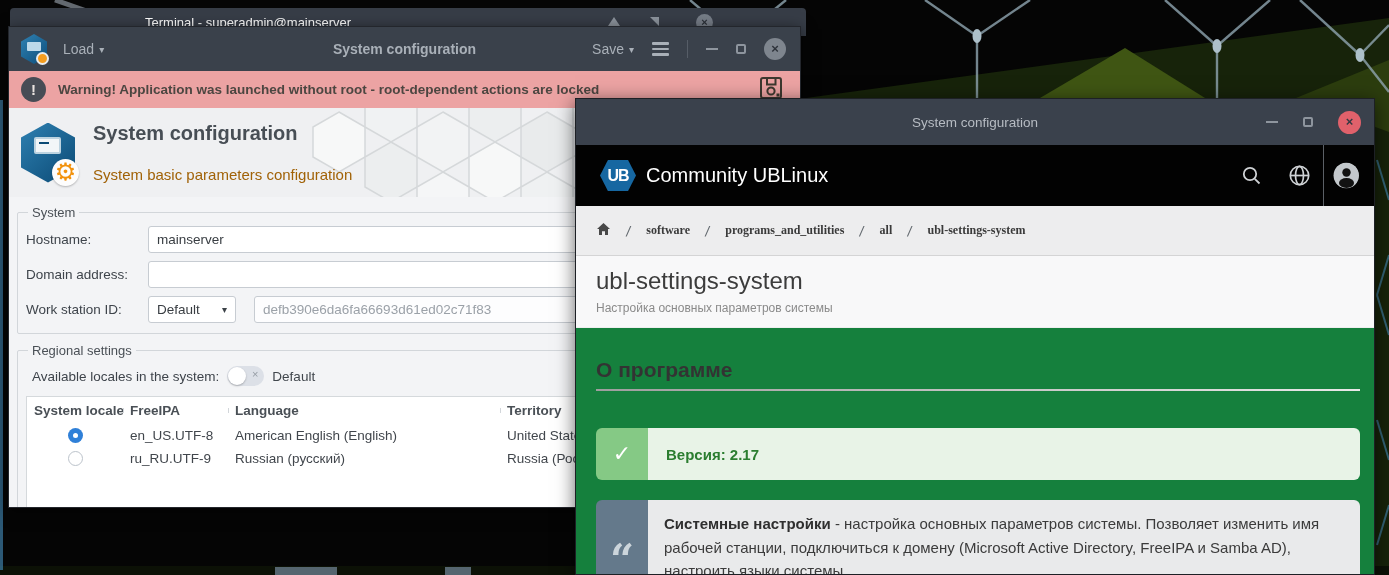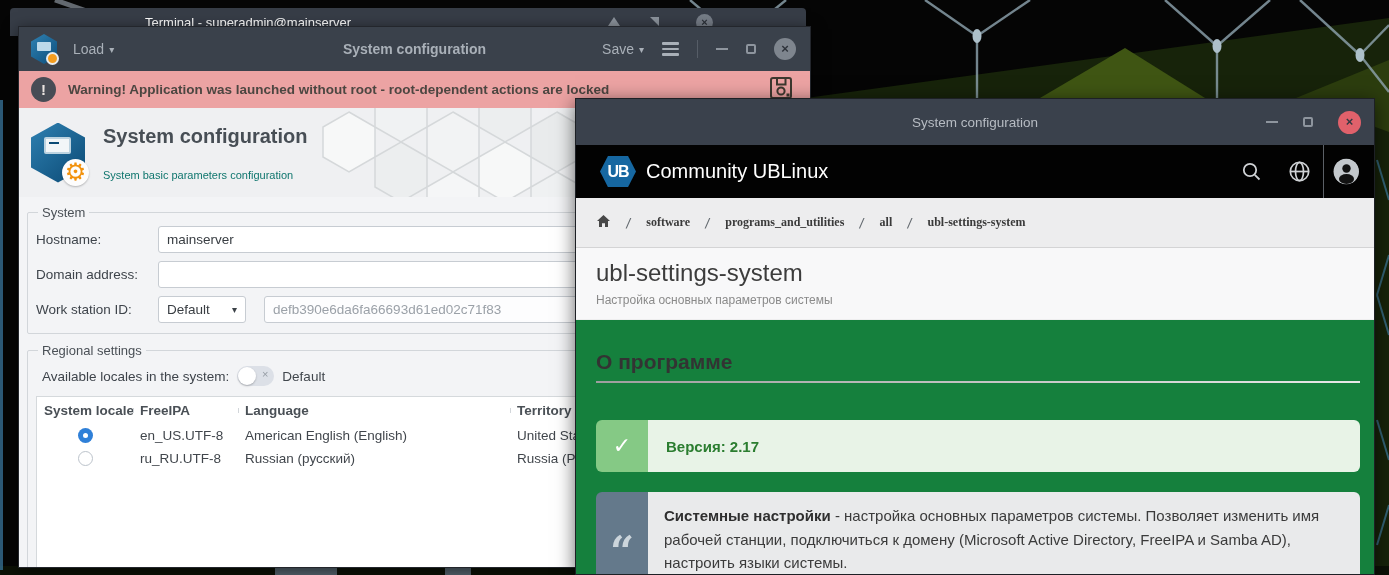--- a/index.html
+++ b/index.html
@@ -11,21 +11,21 @@
   .terminal-bar { position:absolute; left:10px; top:8px; width:796px; height:28px;
     background:#373d47; border-radius:4px 4px 0 0; z-index:1; }
   .terminal-bar .t-title { position:absolute; left:135px; top:7px; font-size:13px; color:#ffffff; }
   .t-ico { position:absolute; top:9px; }
   .tri-up { left:598px; width:0; height:0; border-left:6px solid transparent; border-right:6px solid transparent; border-bottom:9px solid #8c939c; }
   .tri-r  { left:638px; width:9px; height:9px; background:#8c939c; clip-path:polygon(0 0,100% 0,100% 100%); }
   .t-close { left:688px; width:17px; height:17px; top:6px; background:#767d87; border-radius:50%;
     color:#2b3038; font-size:11px; font-weight:bold; text-align:center; line-height:16px; }
 
   
-  .win-left { position:absolute; left:18px; top:26px; width:793px; height:542px; z-index:2;
+  .win-left { position:absolute; left:8px; top:26px; width:793px; height:482px; z-index:2;
     background:#f3f4f6; border:1px solid #23262c; box-shadow:0 3px 14px rgba(0,0,0,.55);
     display:flex; flex-direction:column; }
   .lt-bar { height:44px; background:#3a414b; flex:0 0 auto; display:flex; align-items:center; padding:0 14px 0 12px; position:relative; }
   .hexicon-sm { width:26px; height:30px; position:relative; margin-right:16px; }
   .hexicon-sm .hex { position:absolute; inset:0; background:linear-gradient(135deg,#2f81b2,#0d4e7b);
     clip-path:polygon(50% 0,100% 25%,100% 75%,50% 100%,0 75%,0 25%); }
   .hexicon-sm .scr { position:absolute; left:6px; top:8px; width:14px; height:9px; background:#bcd9ea; border-radius:1px; }
   .hexicon-sm .gear-dot { position:absolute; right:-2px; bottom:-1px; width:13px; height:13px; background:#f49d1f;
     border-radius:50%; border:2px solid #e8ecef; }
   .tb-btn { color:#a9b0b8; font-size:14px; display:flex; align-items:center; gap:5px; cursor:default; }
@@ -52,21 +52,21 @@
   .hexicon-lg { width:54px; height:60px; position:relative; z-index:1; flex:0 0 auto; }
   .hexicon-lg .hex { position:absolute; inset:0; background:linear-gradient(135deg,#2e80b1,#0b4a75);
     clip-path:polygon(50% 0,100% 25%,100% 75%,50% 100%,0 75%,0 25%); }
   .hexicon-lg .scr { position:absolute; left:13px; top:14px; width:27px; height:17px; background:#f2f6f8; border-radius:2px;
     border:2px solid #bcd3e0; }
   .hexicon-lg .scr i { display:block; width:10px; height:2px; background:#0b4a75; margin:3px 0 0 3px; }
   .gear-badge { position:absolute; right:-4px; bottom:-3px; width:27px; height:27px; background:#fdfdfd; border-radius:50%;
     color:#f2920d; font-size:24px; line-height:26px; text-align:center; box-shadow:0 1px 2px rgba(0,0,0,.25); }
   .ah-text { z-index:1; }
   .ah-title { font-size:20px; font-weight:bold; color:#474e55; }
-  .ah-sub { font-size:11px; color:#0f766e; margin-top:21px; }
+  .ah-sub { font-size:15px; color:#a16207; margin-top:21px; }
 
   .lw-content { flex:1; padding:8px 6px 0 8px; overflow:hidden; }
   fieldset { border:1px solid #d2d6da; border-radius:2px; padding:6px 8px 9px 8px; margin-bottom:9px; }
   legend { font-size:13px; color:#4a5056; padding:0 4px; margin-left:2px; }
   .frm-row { display:grid; grid-template-columns:104px 1fr; gap:18px; align-items:center; margin-bottom:8px; }
   .frm-row:last-child { margin-bottom:1px; }
   .frm-row.triple { grid-template-columns:104px 88px 1fr; }
   .f-label { font-size:13.5px; color:#3e444b; }
   .f-input { height:27px; border:1px solid #c7ccd2; border-radius:3px; background:#fff; font-size:13.5px;
     color:#383d42; padding:0 8px; width:100%; font-family:"Liberation Sans",sans-serif; }
@@ -96,21 +96,21 @@
   
   .win-right { position:absolute; left:575px; top:98px; width:800px; height:477px; z-index:3;
     background:#fff; border:1px solid #1d2025; box-shadow:0 4px 18px rgba(0,0,0,.6);
     display:flex; flex-direction:column; }
   .rt-bar { height:46px; background:#3a414c; flex:0 0 auto; position:relative; display:flex; align-items:center; }
   .rt-title { position:absolute; left:0; right:0; text-align:center; color:#b7bcc3; font-size:13.5px; }
   .rt-btns { margin-left:auto; display:flex; align-items:center; gap:25px; padding-right:13px; z-index:1; }
   .rt-close { width:23px; height:23px; background:#e0616b; border-radius:50%; color:#333a43; font-size:13px;
     font-weight:bold; text-align:center; line-height:22px; }
 
-  .site-head { height:53px; background:#020202; flex:0 0 auto; display:flex; align-items:center; padding-left:24px; }
+  .site-head { height:61px; background:#020202; flex:0 0 auto; display:flex; align-items:center; padding-left:24px; }
   .ub-logo { width:36px; height:31px; background:#1667a1; clip-path:polygon(0 50%,22% 0,78% 0,100% 50%,78% 100%,22% 100%);
     color:#fff; font-weight:bold; font-size:16px; text-align:center; line-height:31px; letter-spacing:-1px; flex:0 0 auto; }
   .brand { color:#fff; font-size:20px; margin-left:10px; font-weight:400; }
   .sh-right { margin-left:auto; display:flex; align-items:center; height:100%; }
   .sh-ic { width:48px; height:100%; display:flex; align-items:center; justify-content:center; }
   .sh-div { width:1px; height:100%; background:#5b6066; }
   .acct-wrap { width:44px; display:flex; align-items:center; justify-content:center; height:100%; margin-right:6px; }
 
   .crumbs { height:50px; background:#ededee; border-bottom:1px solid #d4d4d5; flex:0 0 auto;
     display:flex; align-items:center; padding-left:20px; gap:14px;
@@ -306,21 +306,21 @@
           <span class="cell">Territory</span>
         </div>
         <div class="tr">
           <span class="radio on"></span>
           <span class="cell">en_US.UTF-8</span>
           <span class="cell">American English (English)</span>
           <span class="cell">United States (U</span>
         </div>
         <div class="tr">
           <span class="radio off"></span>
-          <span class="cell">ru_RU.UTF-8</span>
+          <span class="cell">ru_RU.UTF-9</span>
           <span class="cell">Russian (русский)</span>
           <span class="cell">Russia (Россия)</span>
         </div>
       </div>
     </fieldset>
   </div>
 </div>
 
 <div class="win-right">
 

